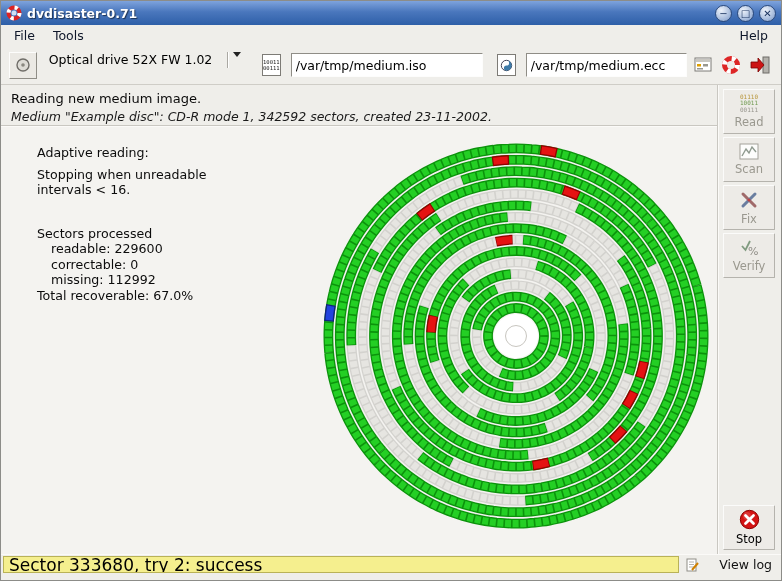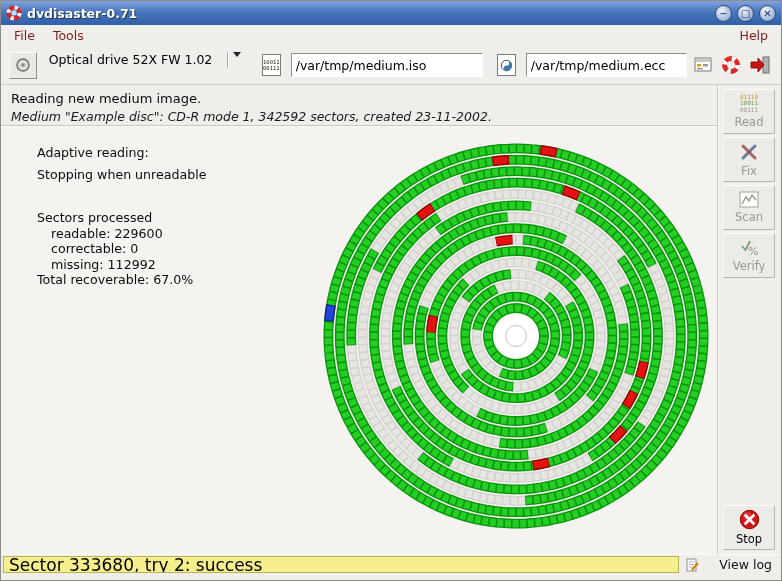--- a/index.html
+++ b/index.html
@@ -28,21 +28,21 @@
     border: 1px solid #2c4a7c; color: #17305c; font-size: 10px; line-height: 15px;
     text-align: center; cursor: default; user-select: none;
   }
 
   
   .menubar {
     position: absolute; top: 24px; left: 0; right: 0; height: 21px;
     display: flex; align-items: center; background: #efeeea; font-size: 12.5px;
     padding: 0 4px;
   }
-  .menu-item { padding: 20px 9px; color: #7f1d1d; }
+  .menu-item { padding: 20px 9px; color: #0f172a; }
   .menu-spacer { flex: 1; }
 
   
   .toolbar {
     position: absolute; top: 45px; left: 0; right: 0; height: 39px;
     display: flex; align-items: center; padding: 0 8px;
     background: #efeeea; border-bottom: 1px solid #cfcdc7;
   }
   .raised {
     border: 1px solid; border-color: #fdfdfc #8f8d86 #8f8d86 #fdfdfc;
@@ -290,20 +290,21 @@
         <path d="M495.67 114.56A96.40 96.40 0 0 1 510.91 112.69" fill="none" stroke="#e51212" stroke-width="7.2"></path>
         <path d="M430.07 205.49A85.00 85.00 0 0 1 432.40 188.96" fill="none" stroke="#930000" stroke-width="9.8"></path>
         <path d="M430.10 204.90A85.00 85.00 0 0 1 432.26 189.54" fill="none" stroke="#e51212" stroke-width="7.2"></path>
         <path d="M327.96 194.45A187.60 187.60 0 0 1 330.00 177.87" fill="none" stroke="#11227f" stroke-width="9.8"></path>
         <path d="M328.07 193.15A187.60 187.60 0 0 1 329.79 179.16" fill="none" stroke="#2244dd" stroke-width="7.2"></path>
       </svg>
     <div class="panel">
       <div>Adaptive reading:</div>
       <div class="gap-sm"></div>
       <div>Stopping when unreadable</div>
+      <div>intervals &lt; 16.</div>
       <div class="gap-lg"></div>
       <div>Sectors processed</div>
       <div class="ind">readable: 229600</div>
       <div class="ind">correctable: 0</div>
       <div class="ind">missing: 112992</div>
       <div>Total recoverable: 67.0%</div>
     </div>
   </div>
 
   <div class="vsep"></div>
@@ -313,34 +314,34 @@
       <div class="bits">
         <div class="b1">01110</div>
         <div class="b2">10011</div>
         <div class="b3">00111</div>
       </div>
       <div class="side-label">Read</div>
     </div>
 
 
     <div class="side-btn">
+      <svg width="20" height="17">
+        <rect x="1" y="1" width="18" height="15" fill="#fdfdfc" stroke="#a3a19a"></rect>
+        <polyline points="3,13 7,6 10,10 13,4 17,9" fill="none" stroke="#8f9a8f" stroke-width="1.4"></polyline>
+      </svg>
+      <div class="side-label">Scan</div>
+    </div>
+
+    <div class="side-btn">
       <svg width="20" height="20">
         <line x1="4" y1="4" x2="16" y2="16" stroke="#a06a6a" stroke-width="3" stroke-linecap="round"></line>
         <line x1="16" y1="4" x2="4" y2="16" stroke="#6a7ea0" stroke-width="3" stroke-linecap="round"></line>
         <circle cx="10" cy="10" r="1.6" fill="#c04040"></circle>
       </svg>
       <div class="side-label">Fix</div>
-    </div>
-
-    <div class="side-btn">
-      <svg width="20" height="17">
-        <rect x="1" y="1" width="18" height="15" fill="#fdfdfc" stroke="#a3a19a"></rect>
-        <polyline points="3,13 7,6 10,10 13,4 17,9" fill="none" stroke="#8f9a8f" stroke-width="1.4"></polyline>
-      </svg>
-      <div class="side-label">Scan</div>
     </div>
 
     <div class="side-btn">
       <svg width="20" height="19">
         <path d="M3 8 L6.5 12 L11 3" fill="none" stroke="#7f9a7f" stroke-width="1.8"></path>
         <text x="9" y="17" font-size="11" fill="#8f8d86" font-family="DejaVu Sans">%</text>
       </svg>
       <div class="side-label">Verify</div>
     </div>
 

